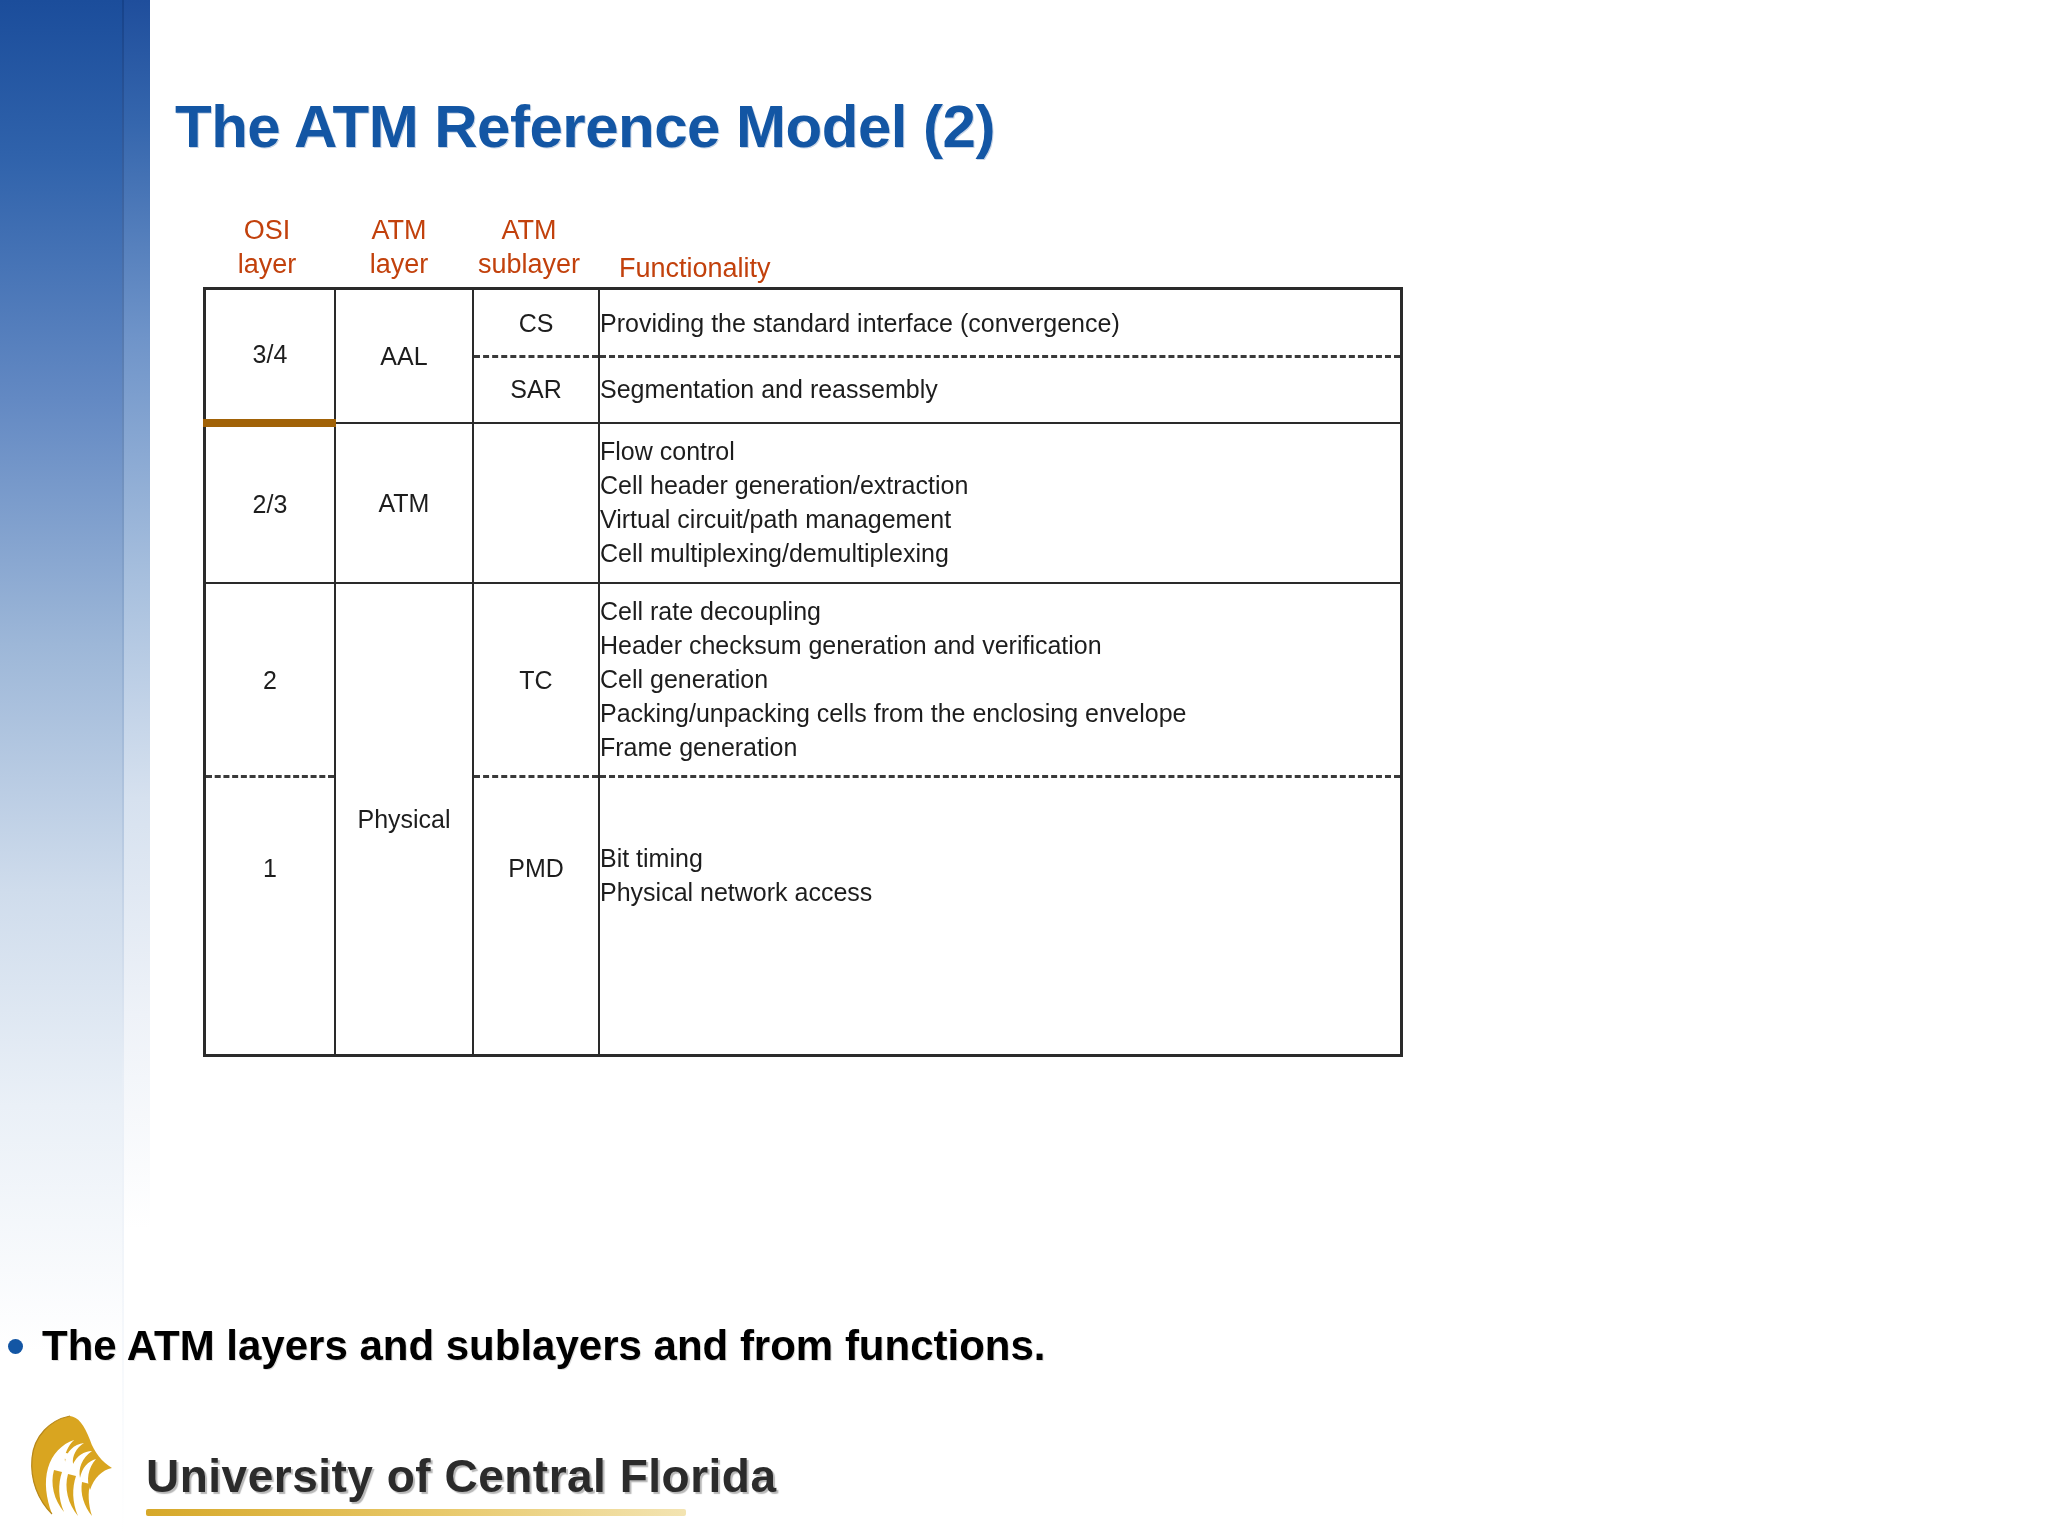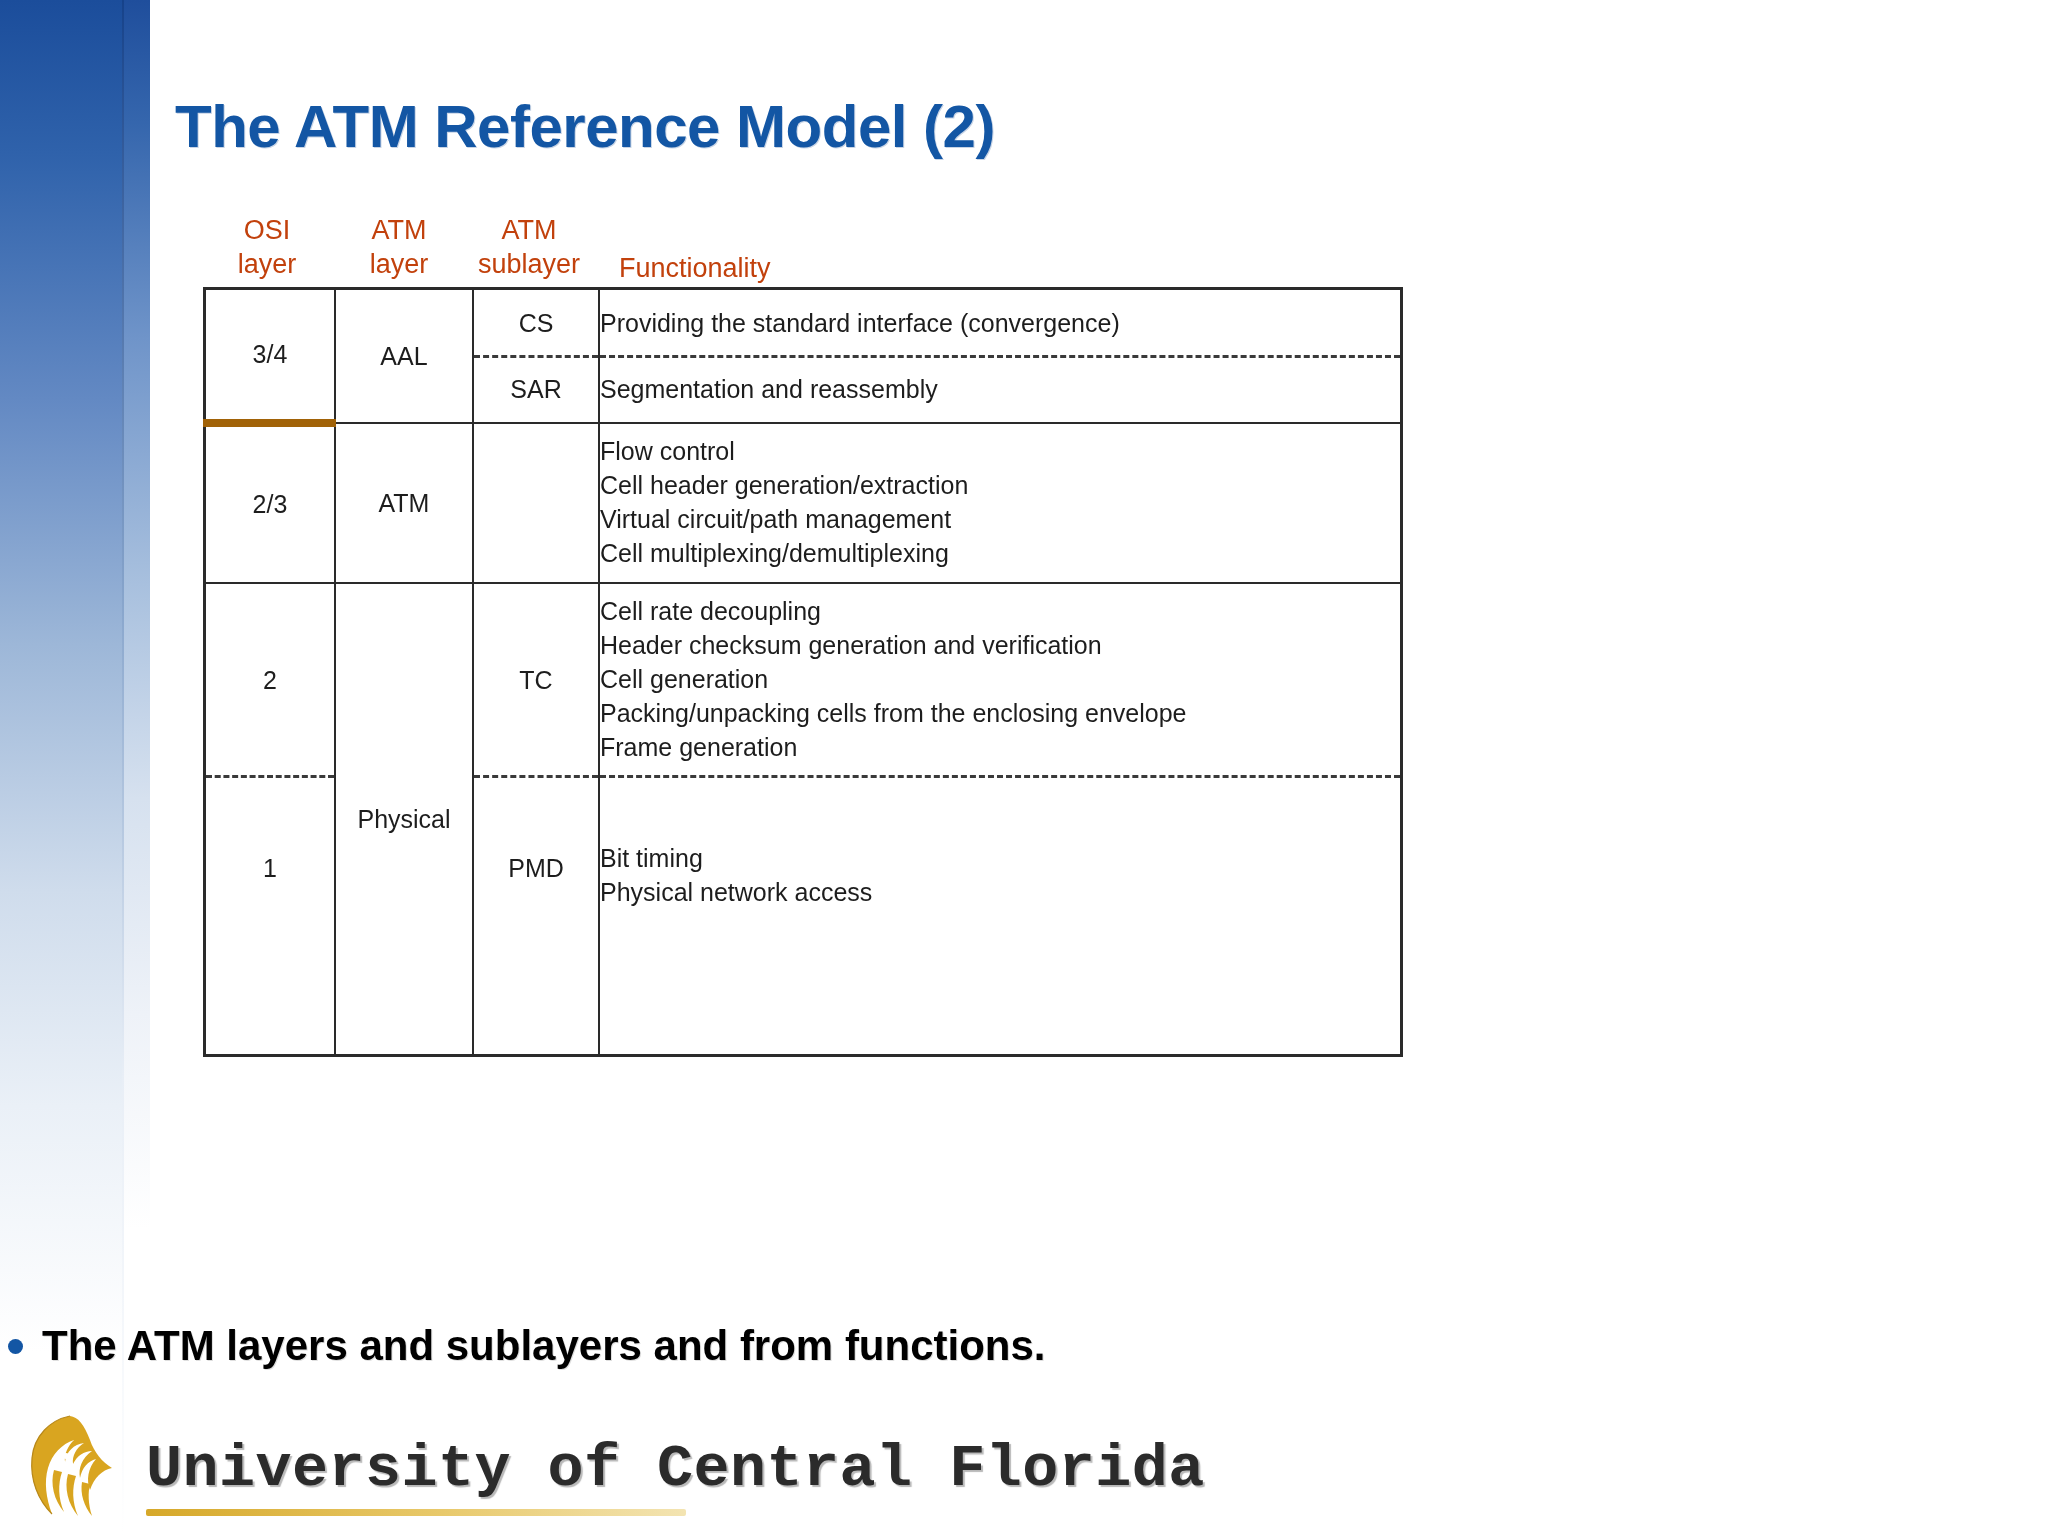--- a/index.html
+++ b/index.html
@@ -166,22 +166,22 @@
     width: 96px;
     height: 110px;
     position: relative;
     flex: 0 0 auto;
   }
   #ucf-wordmark-wrap {
     margin-left: 26px;
     margin-bottom: 6px;
   }
   #ucf-wordmark {
-    font-family: Liberation Mono, monospace;
-    font-size: 60px;
+    font-family: Liberation Sans, sans-serif;
+    font-size: 46px;
     font-weight: bold;
     color: #2b2b2b;
     letter-spacing: 0.5px;
     white-space: nowrap;
     text-shadow: 2px 2px 1px rgba(160,160,160,0.75);
   }
   #ucf-rule {
     margin-top: 6px;
     height: 7px;
     width: 540px;

